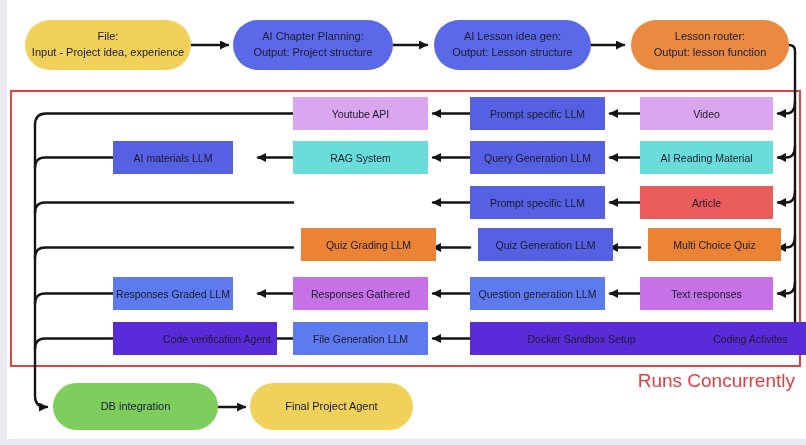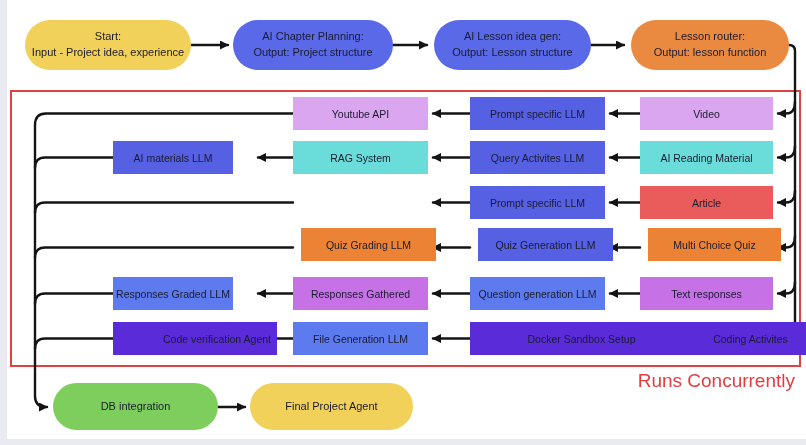--- a/index.html
+++ b/index.html
@@ -78,21 +78,21 @@
       <path d="M293 202.5 H45 Q35 202.5 35 213"></path>
       <path d="M293 247.5 H45 Q35 247.5 35 258"></path>
       <path d="M113 293.5 H45 Q35 293.5 35 304"></path>
       <path d="M113 338.5 H45 Q35 338.5 35 349"></path>
 
       <path d="M218 407 H245" marker-end="url(#ah)"></path>
     </g>
   </svg>
 
   <div class="pill yellow" style="left:25px;width:166px;">
-    <span>Start:</span>
+    <span>File:</span>
     <span>Input - Project idea, experience</span>
   </div>
   <div class="pill pillblue" style="left:233px;width:160px;">
     <span>AI Chapter Planning:</span>
     <span>Output: Project structure</span>
   </div>
   <div class="pill pillblue" style="left:434px;width:157px;">
     <span>AI Lesson idea gen:</span>
     <span>Output: Lesson structure</span>
   </div>
@@ -100,21 +100,21 @@
     <span>Lesson router:</span>
     <span>Output: lesson function</span>
   </div>
 
   <div class="gbox lavender c2 r1">Youtube API</div>
   <div class="gbox indigo c3 r1">Prompt specific LLM</div>
   <div class="gbox lavender c4 r1">Video</div>
 
   <div class="gbox indigo c1 r2">AI materials LLM</div>
   <div class="gbox teal c2 r2">RAG System</div>
-  <div class="gbox indigo c3 r2">Query Activites LLM</div>
+  <div class="gbox indigo c3 r2">Query Generation LLM</div>
   <div class="gbox teal c4 r2">AI Reading Material</div>
 
   <div class="gbox indigo c3 r3">Prompt specific LLM</div>
   <div class="gbox redbox c4 r3">Article</div>
 
   <div class="gbox orangebox c2 r4">Quiz Grading LLM</div>
   <div class="gbox indigo c3 r4">Quiz Generation LLM</div>
   <div class="gbox orangebox c4 r4">Multi Choice Quiz</div>
 
   <div class="gbox cornflower c1 r5">Responses Graded LLM</div>

